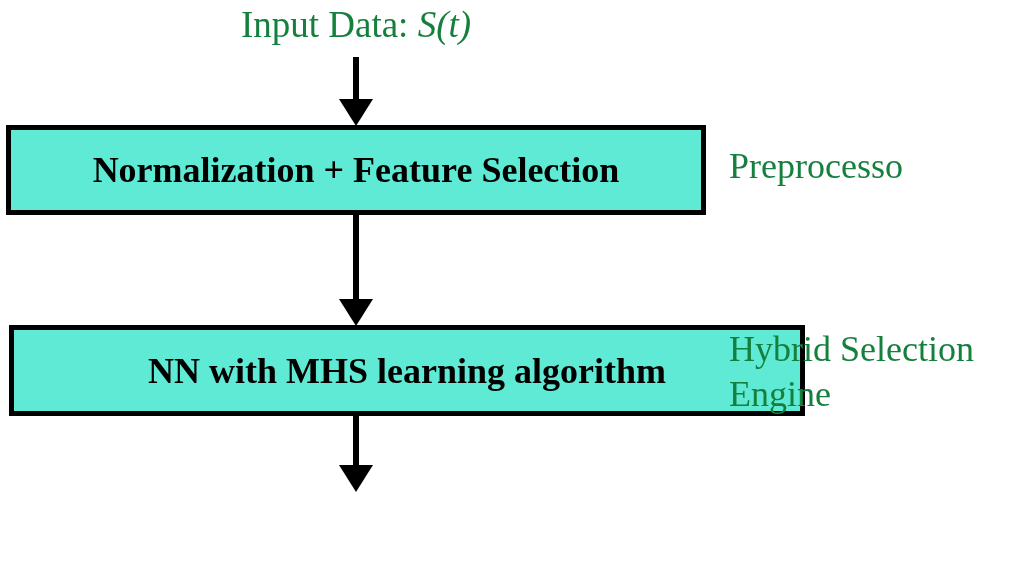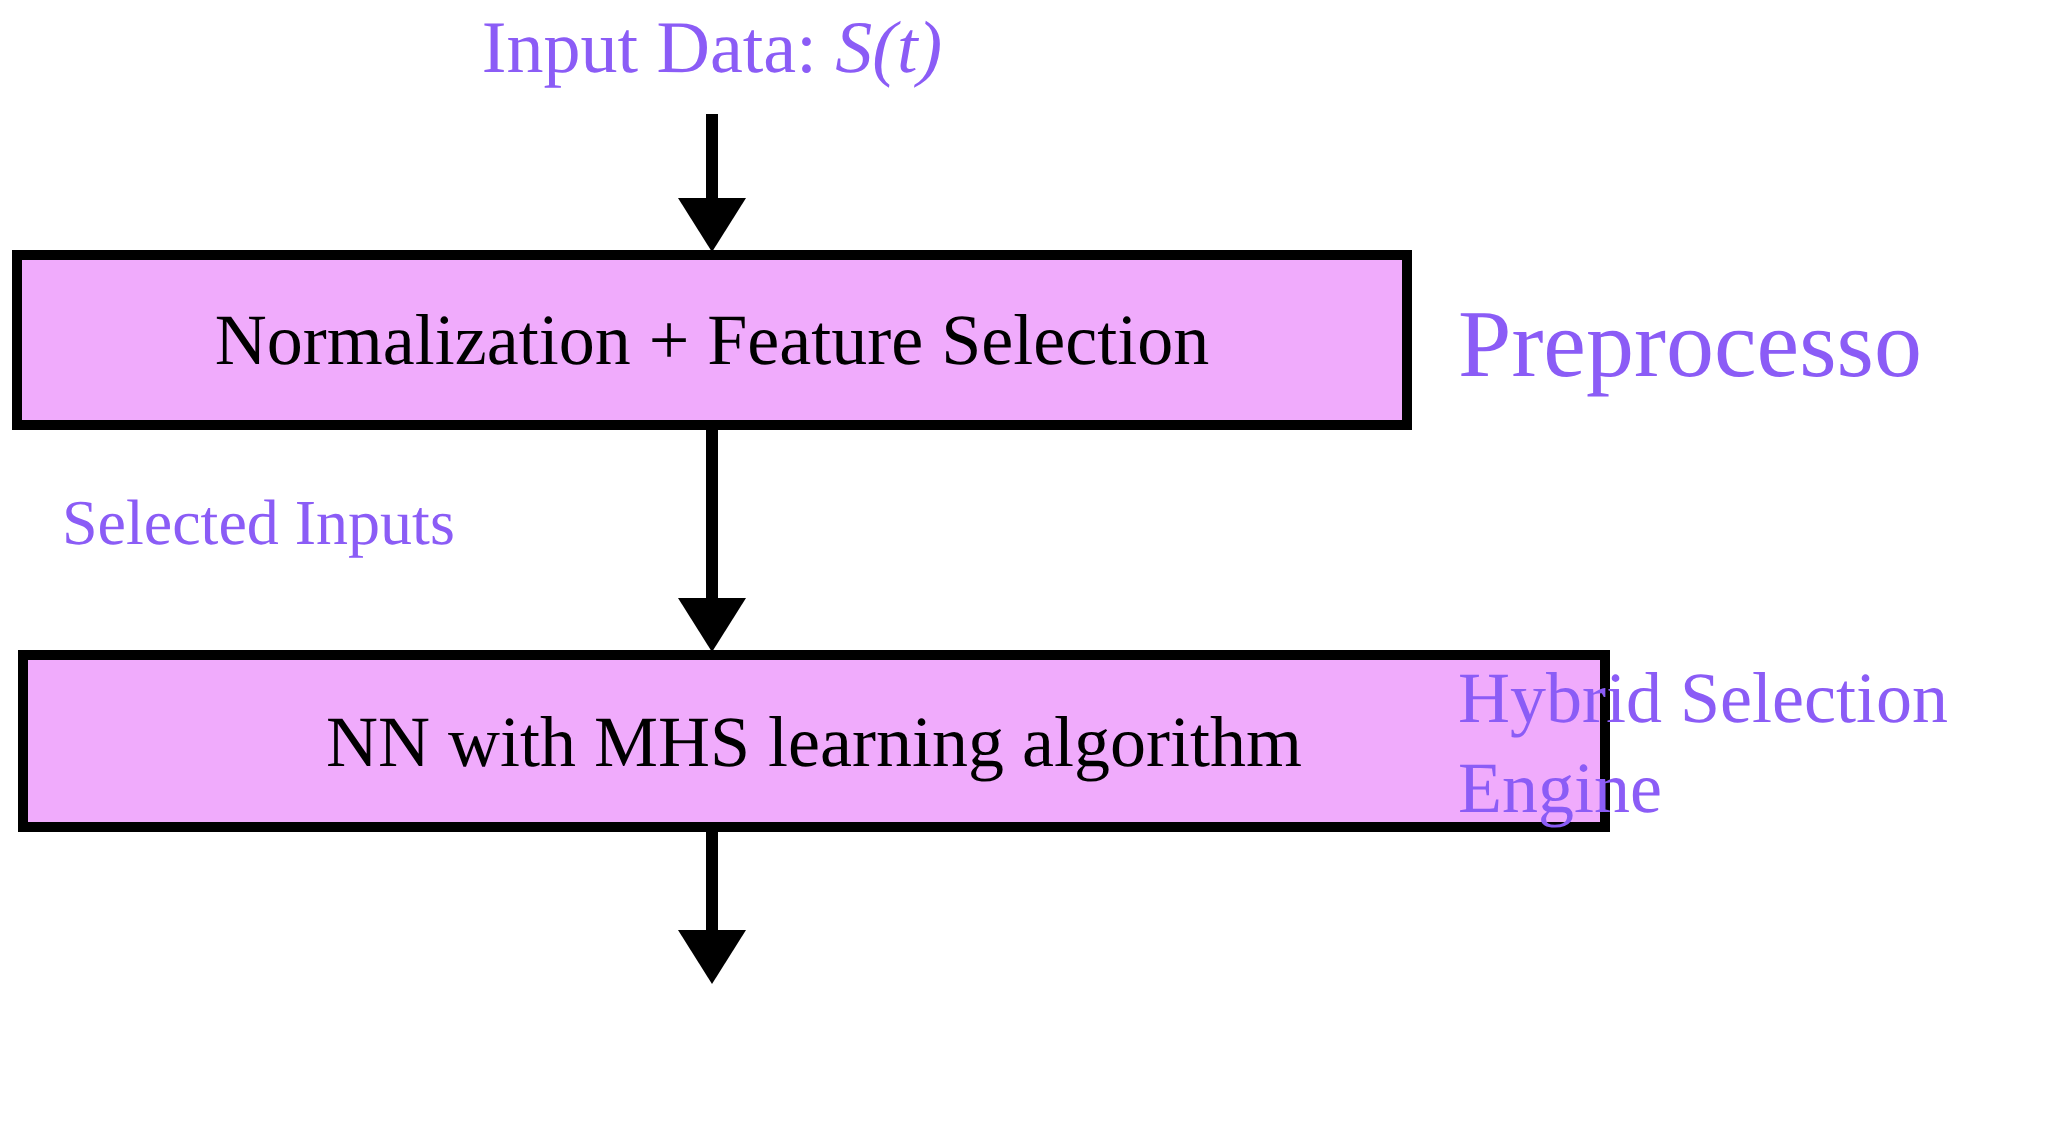--- a/index.html
+++ b/index.html
@@ -15,21 +15,21 @@
     overflow: hidden;
     font-family: "Liberation Serif", "DejaVu Serif", serif;
     color: #000000;
   }
 
   
   .label {
     position: absolute;
     white-space: nowrap;
     line-height: 1.05;
-    color: #8b5cf6;
+    color: #15803d;
   }
   #input-label {
     left: 0;
     top: 6px;
     width: 712px;
     text-align: center;
     font-size: 37px;
   }
   #output-label {
     left: 0;
@@ -39,25 +39,26 @@
     font-size: 37px;
   }
   .math-var {
     font-style: italic;
   }
 
   
   .proc-box {
     position: absolute;
     box-sizing: border-box;
-    background: #f0abfc;
+    background: #5eead4;
     border: 5px solid #000000;
     display: flex;
     align-items: center;
     justify-content: center;
+    font-weight: bold;
   }
   #box-preprocessor {
     left: 6px;
     top: 125px;
     width: 700px;
     height: 90px;
   }
   #box-forecast-engine {
     left: 9px;
     top: 325px;
@@ -67,21 +68,21 @@
   .proc-box-text {
     font-size: 36px;
     white-space: nowrap;
     line-height: 1;
   }
 
   
   #annot-preprocessor {
     left: 729px;
     top: 148px;
-    font-size: 48px;
+    font-size: 36px;
   }
   #annot-forecast-engine {
     left: 729px;
     top: 327px;
     font-size: 36px;
     white-space: pre-line;
     line-height: 1.26;
   }
 
   
@@ -148,21 +149,20 @@
   <div class="arrow" id="arrow-input">
     <div class="shaft"></div>
     <div class="head"></div>
   </div>
 
   <div class="proc-box" id="box-preprocessor">
     <span class="proc-box-text">Normalization + Feature Selection</span>
   </div>
   <div class="label" id="annot-preprocessor">Preprocesso</div>
 
-  <div class="label" id="edge-label-selected">Selected Inputs</div>
 
   <div class="arrow" id="arrow-middle">
     <div class="shaft"></div>
     <div class="head"></div>
   </div>
 
   <div class="proc-box" id="box-forecast-engine">
     <span class="proc-box-text">NN with MHS learning algorithm</span>
   </div>
   <div class="label" id="annot-forecast-engine">Hybrid Selection

